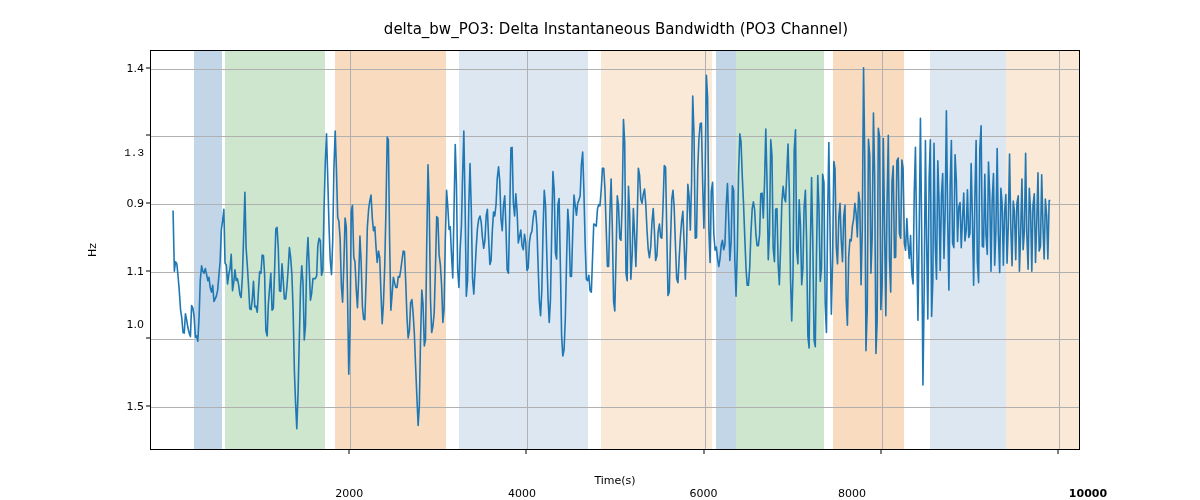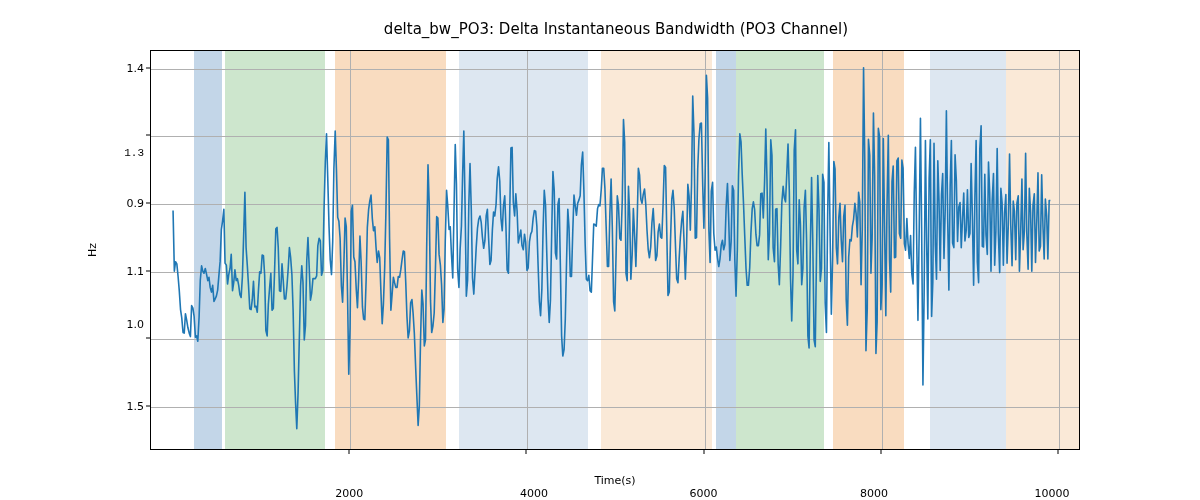--- a/index.html
+++ b/index.html
@@ -110,27 +110,27 @@
       <div class="ytick-label" style="top: 202.961px;">0.9</div>
       <div class="tick y" style="top: 202.961px;"></div>
       <div class="ytick-label" style="top: 153px; font-family: Liberation Mono, monospace;">1.3</div>
       <div class="tick y" style="top: 135.279px;"></div>
       <div class="ytick-label" style="top: 67.5973px;">1.4</div>
       <div class="tick y" style="top: 67.5973px;"></div>
     </div>
   <div id="xtick-container">
       <div class="xtick-label" style="left: 349.286px;">2000</div>
       <div class="tick x" style="left: 349.286px;"></div>
-      <div class="xtick-label" style="left: 534px;">4000</div>
+      <div class="xtick-label" style="left: 522px;">4000</div>
       <div class="tick x" style="left: 526.429px;"></div>
       <div class="xtick-label" style="left: 703.571px;">6000</div>
       <div class="tick x" style="left: 703.571px;"></div>
-      <div class="xtick-label" style="left: 874px;">8000</div>
+      <div class="xtick-label" style="left: 852px;">8000</div>
       <div class="tick x" style="left: 880.714px;"></div>
-      <div class="xtick-label" style="left: 1052px;">10000</div>
+      <div class="xtick-label" style="left: 1088px; font-weight: bold;">10000</div>
       <div class="tick x" style="left: 1057.86px;"></div>
     </div>
 
   <div class="axes" id="axes">
     <div id="bands-layer">
         <div class="band" style="left: 42.5143px; width: 28.3429px; background: rgb(195, 214, 232);"></div>
         <div class="band" style="left: 74.4px; width: 99.2px; background: rgb(205, 230, 205);"></div>
         <div class="band" style="left: 184.229px; width: 110.714px; background: rgb(249, 220, 192);"></div>
         <div class="band" style="left: 308.229px; width: 128.429px; background: rgb(221, 231, 241);"></div>
         <div class="band" style="left: 449.943px; width: 110.714px; background: rgb(250, 233, 215);"></div>

